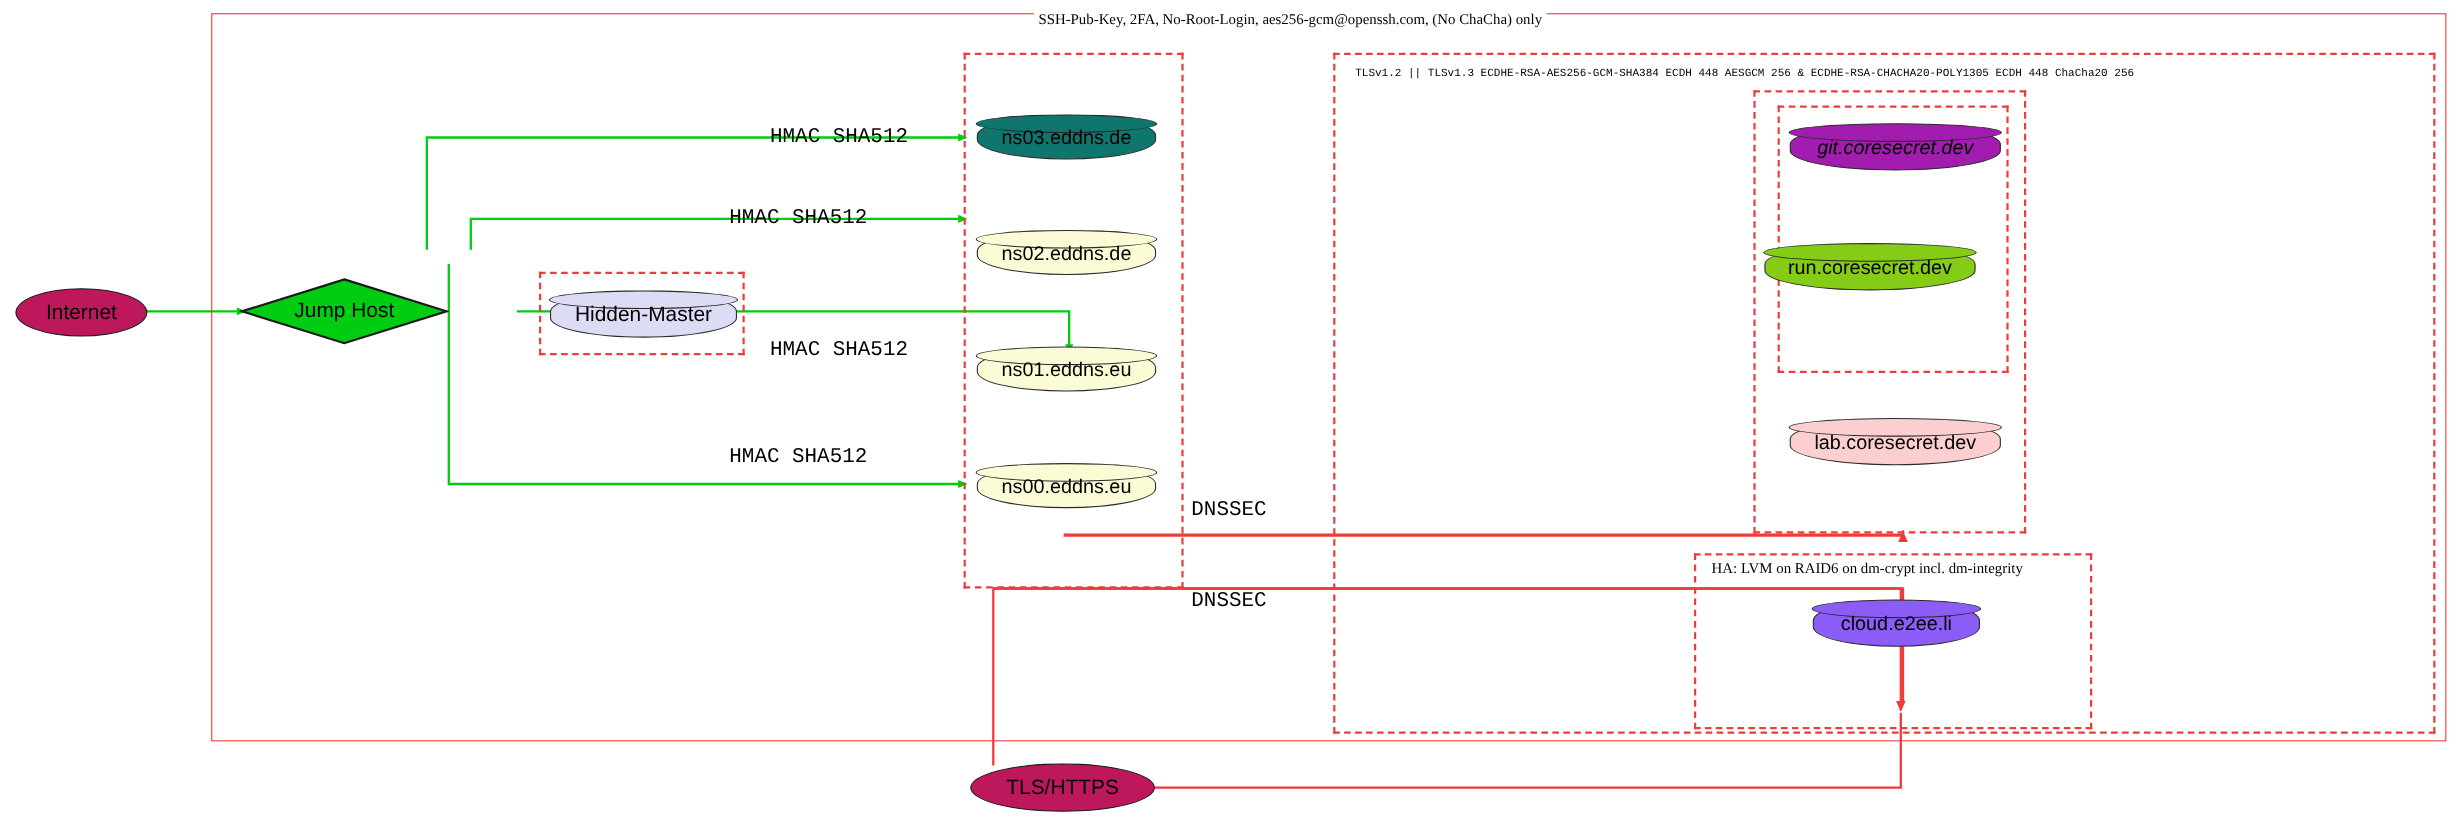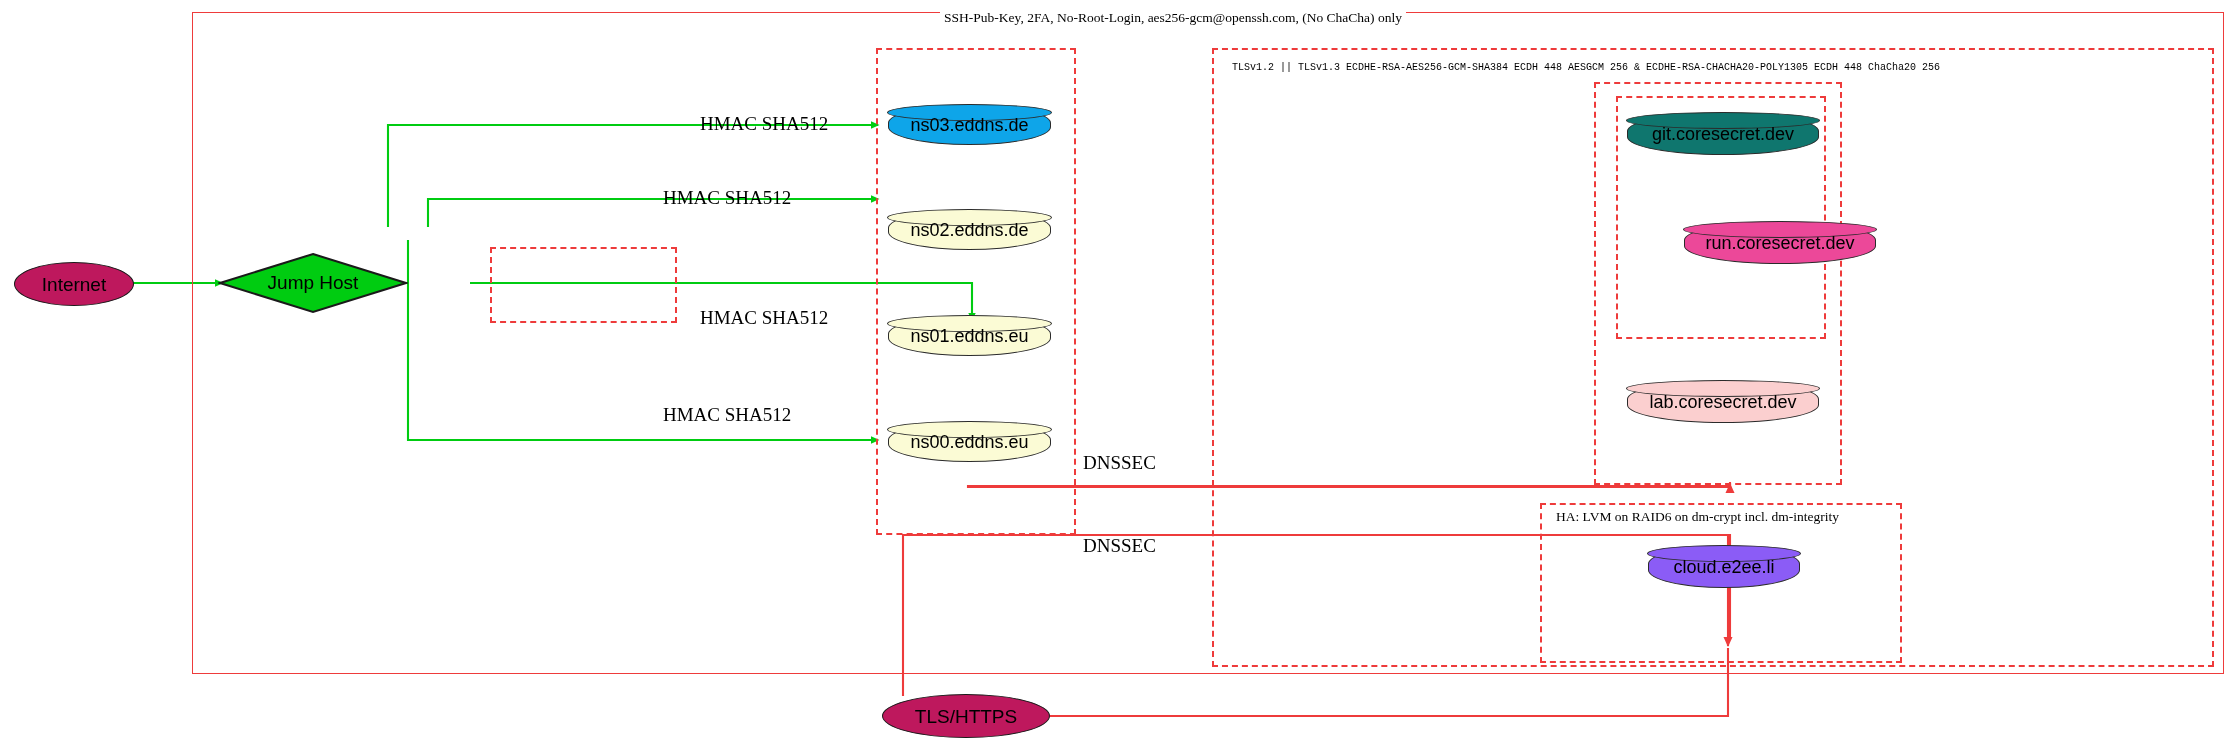--- a/index.html
+++ b/index.html
@@ -36,21 +36,21 @@
   
   .ellipse{border:1.7px solid #1a1a1a;border-radius:50%;background:#be185d;}
 
   
   .diamond-wrap{position:absolute;}
   .diamond-wrap svg{position:absolute;left:0;top:0;}
   .diamond-label{position:absolute;left:0;top:0;width:100%;height:100%;
       display:flex;align-items:center;justify-content:center;}
 
   .edge-label{position:absolute;white-space:nowrap;
-      font-family:Liberation Serif, serif;color:#000;}
+      font-family:Liberation Mono, monospace;color:#000;}
 </style>
 </head>
 <body>
 
 <div id="canvas">
 
   <svg class="layer" width="2240" height="744" viewBox="0 0 2240 744">
     <defs>
       <marker id="agreen" markerWidth="9" markerHeight="9" refX="7" refY="4.5" orient="auto" markerUnits="userSpaceOnUse">
         <path d="M0,0.8 L8.5,4.5 L0,8.2 z" fill="#00cc11"></path>
@@ -110,42 +110,45 @@
 
   <div class="diamond-wrap" style="left:218px;top:252px;width:190px;height:62px;">
     <svg width="190" height="62" viewBox="0 0 190 62">
       <polygon points="95,2 188,31 95,60 2,31" fill="#00cc11" stroke="#1a1a1a" stroke-width="2"></polygon>
     </svg>
     <div class="diamond-label">
       <span style="font-size:19px;text-align:right;">Jump Host</span>
     </div>
   </div>
 
+  <div class="node cyl cyl-lav" style="left:500px;top:265px;width:170px;height:42px;background:#dcdcf4;">
+    <span style="font-size:19px;">Hidden-Master</span>
+  </div>
 
-  <div class="node cyl cyl-yellow" style="left:888px;top:105px;width:163px;height:40px;background:#0ea5e9;">
+  <div class="node cyl cyl-yellow" style="left:888px;top:105px;width:163px;height:40px;background:#0f766e;">
     <span style="font-size:18px;">ns03.eddns.de</span>
   </div>
 
   <div class="node cyl cyl-yellow" style="left:888px;top:210px;width:163px;height:40px;background:#fbfbd5;">
     <span style="font-size:18px;">ns02.eddns.de</span>
   </div>
 
   <div class="node cyl cyl-yellow" style="left:888px;top:316px;width:163px;height:40px;background:#fbfbd5;">
     <span style="font-size:18px;">ns01.eddns.eu</span>
   </div>
 
   <div class="node cyl cyl-yellow" style="left:888px;top:422px;width:163px;height:40px;background:#fbfbd5;">
     <span style="font-size:18px;">ns00.eddns.eu</span>
   </div>
 
-  <div class="node cyl cyl-pink" style="left:1627px;top:113px;width:192px;height:42px;background:#0f766e;">
+  <div class="node cyl cyl-pink" style="left:1627px;top:113px;width:192px;height:42px;background:#a21caf;font-style:italic;">
     <span style="font-size:18px;">git.coresecret.dev</span>
   </div>
 
-  <div class="node cyl cyl-pink" style="left:1684px;top:222px;width:192px;height:42px;background:#ec4899;">
+  <div class="node cyl cyl-pink" style="left:1604px;top:222px;width:192px;height:42px;background:#84cc16;">
     <span style="font-size:18px;">run.coresecret.dev</span>
   </div>
 
   <div class="node cyl cyl-pink" style="left:1627px;top:381px;width:192px;height:42px;background:#fbcfcf;">
     <span style="font-size:18px;">lab.coresecret.dev</span>
   </div>
 
   <div class="node cyl cyl-pink" style="left:1648px;top:546px;width:152px;height:42px;background:#8b5cf6;">
     <span style="font-size:18px;">cloud.e2ee.li</span>
   </div>

